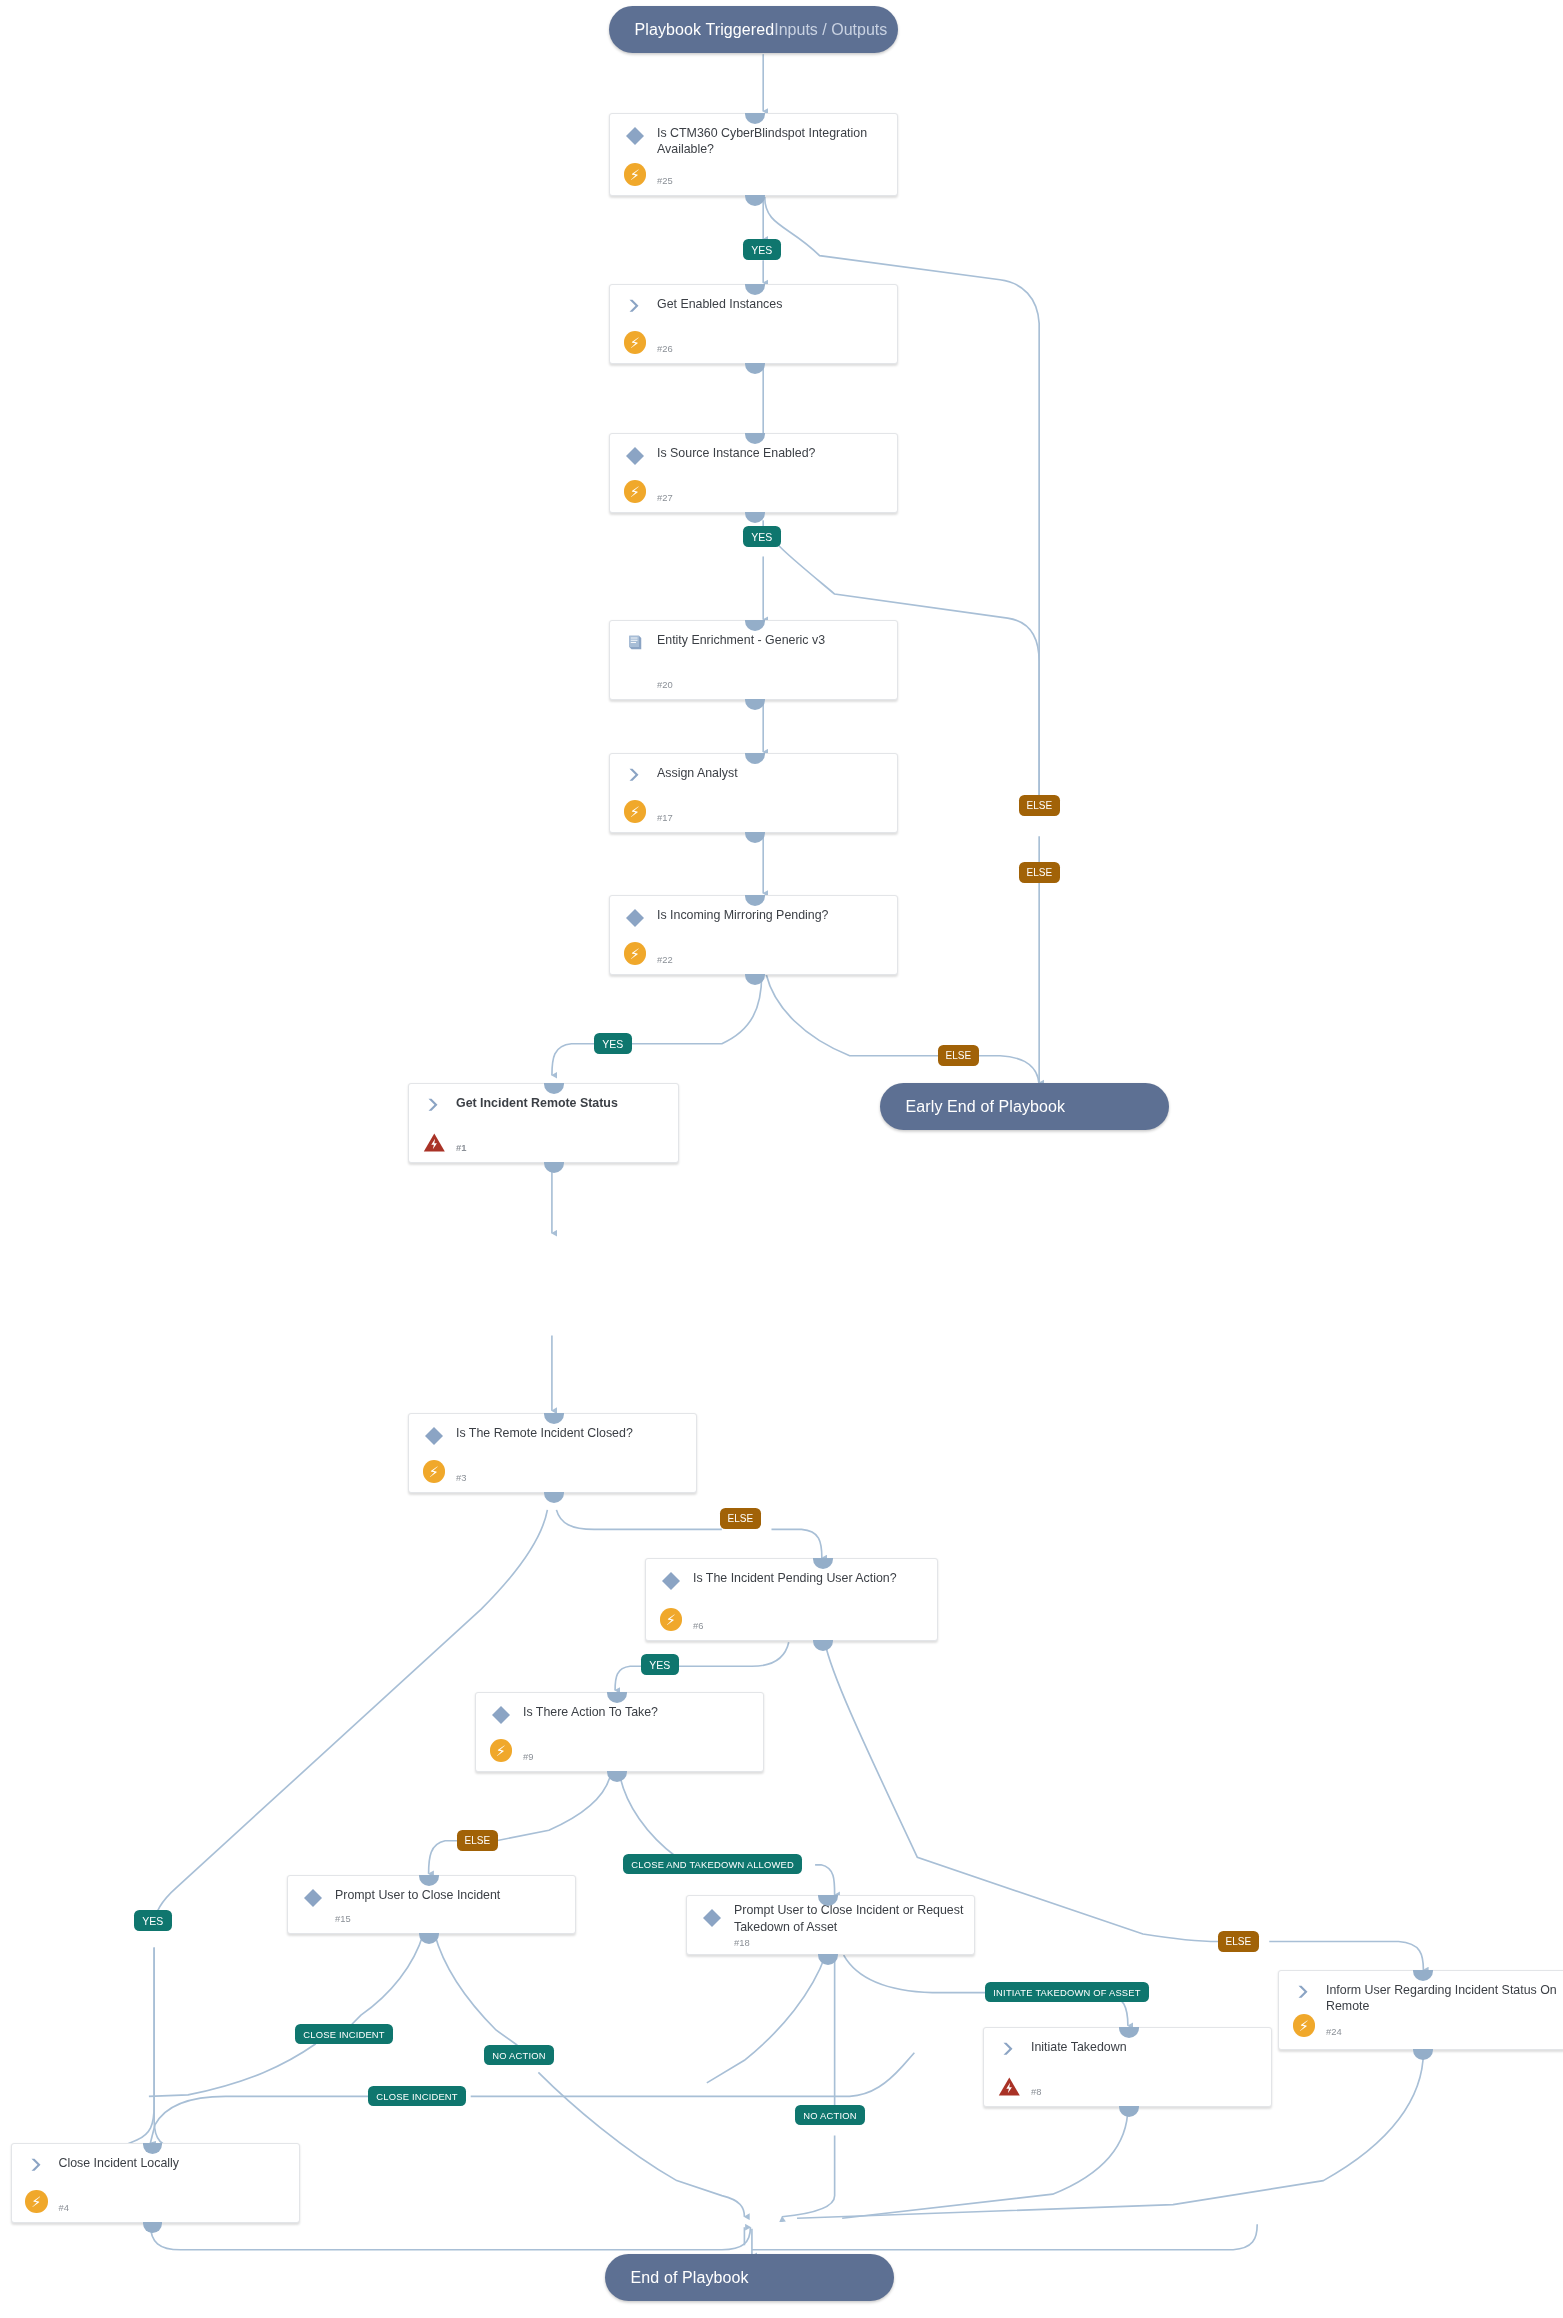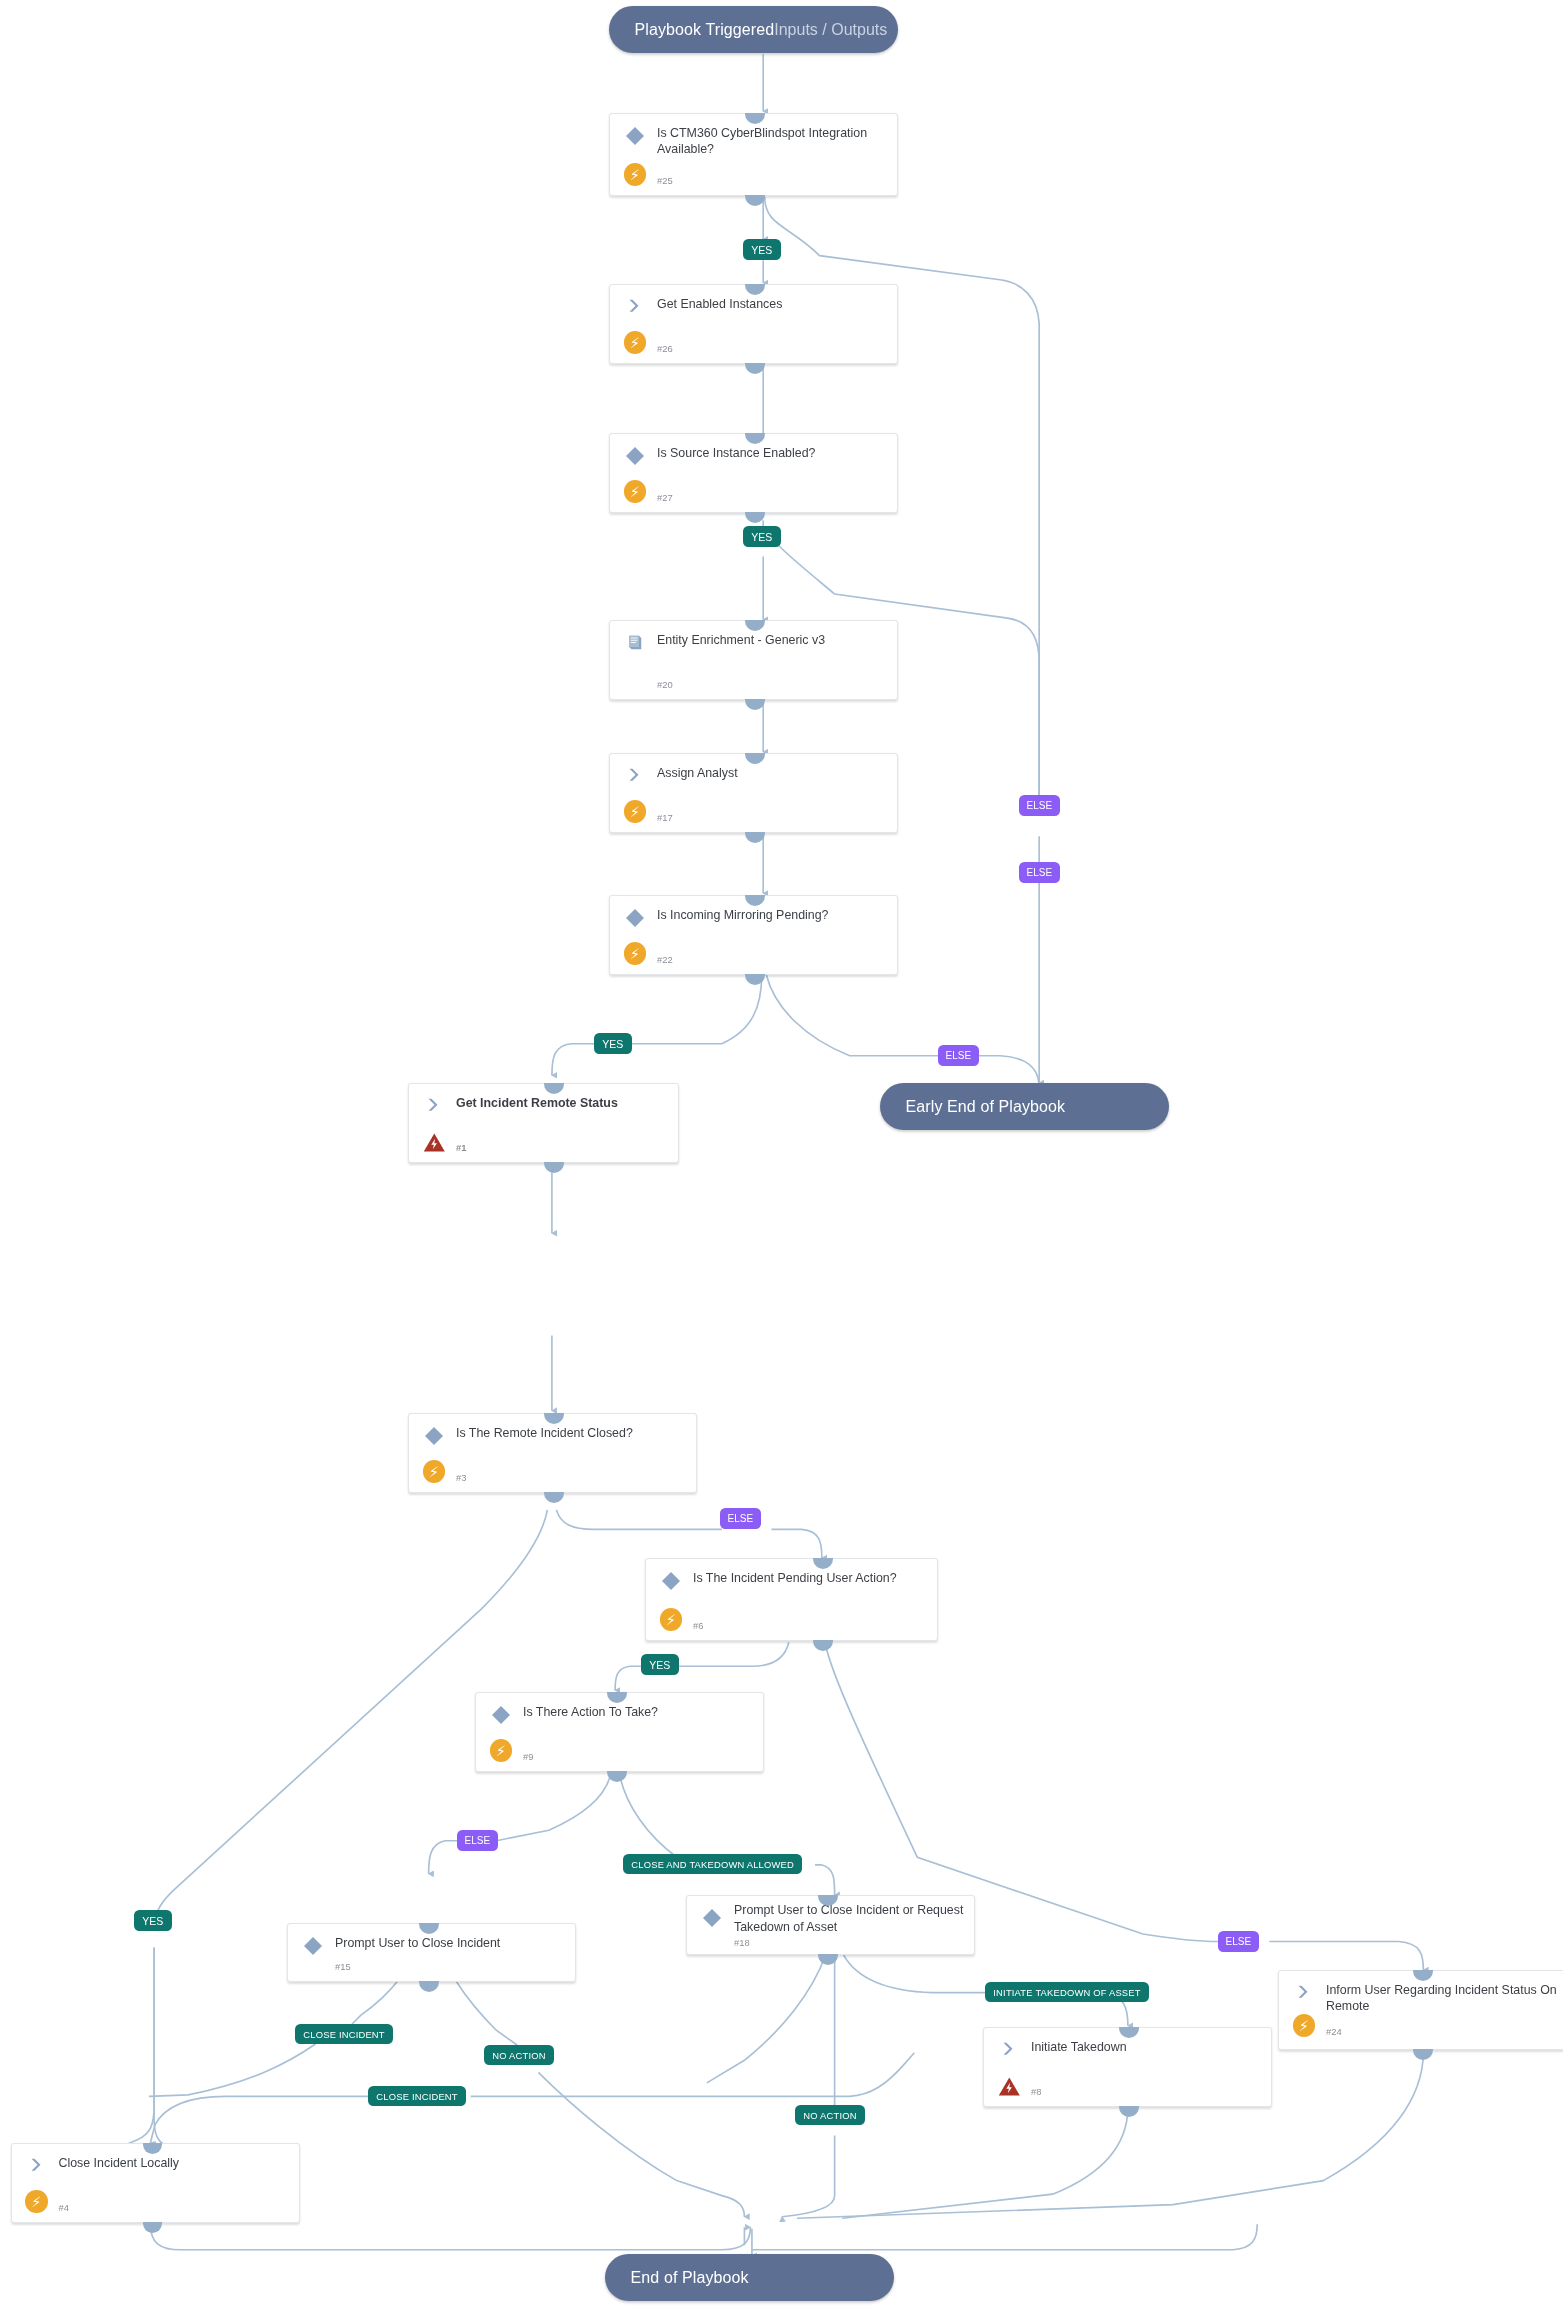--- a/index.html
+++ b/index.html
@@ -43,21 +43,21 @@
   .lightning-orange{position:absolute;width:22.6px;height:22.6px;border-radius:50%;
     background:#f0a82b;display:flex;align-items:center;justify-content:center;}
   .lightning-orange span{color:#fff;font-size:14.3px;line-height:1;font-weight:700;}
   .lightning-red{position:absolute;width:22.6px;height:21px;display:flex;align-items:center;
     justify-content:center;}
 
   
   .elabel{position:absolute;border-radius:5.3px;display:flex;align-items:center;
           justify-content:center;box-sizing:border-box;white-space:nowrap;}
   .elabel.blue{background:#0f766e;color:#ffffff;text-align:center;}
-  .elabel.dark{background:#8b5cf6;color:#ffffff;text-align:right;}
+  .elabel.dark{background:#a16207;color:#ffffff;text-align:right;}
   .elabel.yes{font-size:10.5px;height:21px;padding:0 8.3px;}
   .elabel.else{font-size:10px;height:21px;padding:0 7.5px;}
   .elabel.caps{font-size:9.4px;height:20px;padding:0 8.3px;letter-spacing:0.2px;}
 
   
   .knob{position:absolute;width:19.5px;height:10.5px;background:#94aec9;}
   .knob.top{border-radius:0 0 10.5px 10.5px;}
   .knob.bot{border-radius:0 0 10.5px 10.5px;}
 </style>
 </head>
@@ -306,21 +306,21 @@
       <div class="lightning-orange badge-ico">
           <span>⚡</span>
         </div>
       <div class="ttl">Is There Action To Take?</div>
       <div class="idx">#9</div>
     </div>
     <div class="knob top" style="left:131px;top:-0.8px;"></div>
     <div class="knob bot" style="left:131px;bottom:-10.5px;"></div>
   </div>
 
-  <div class="card" style="left:287px;top:1875px;width:289px;height:59px;margin-top:48px;">
+  <div class="card" style="left:287px;top:1875px;width:289px;height:59px;">
     <div class="row">
       <span class="ico diamond"></span>
       <div class="ttl">Prompt User to Close Incident</div>
       <div class="idx">#15</div>
     </div>
     <div class="knob top" style="left:131px;top:-0.8px;"></div>
     <div class="knob bot" style="left:131px;bottom:-10.5px;"></div>
   </div>
 
   <div class="card" style="left:686px;top:1895px;width:289px;height:60px;">

